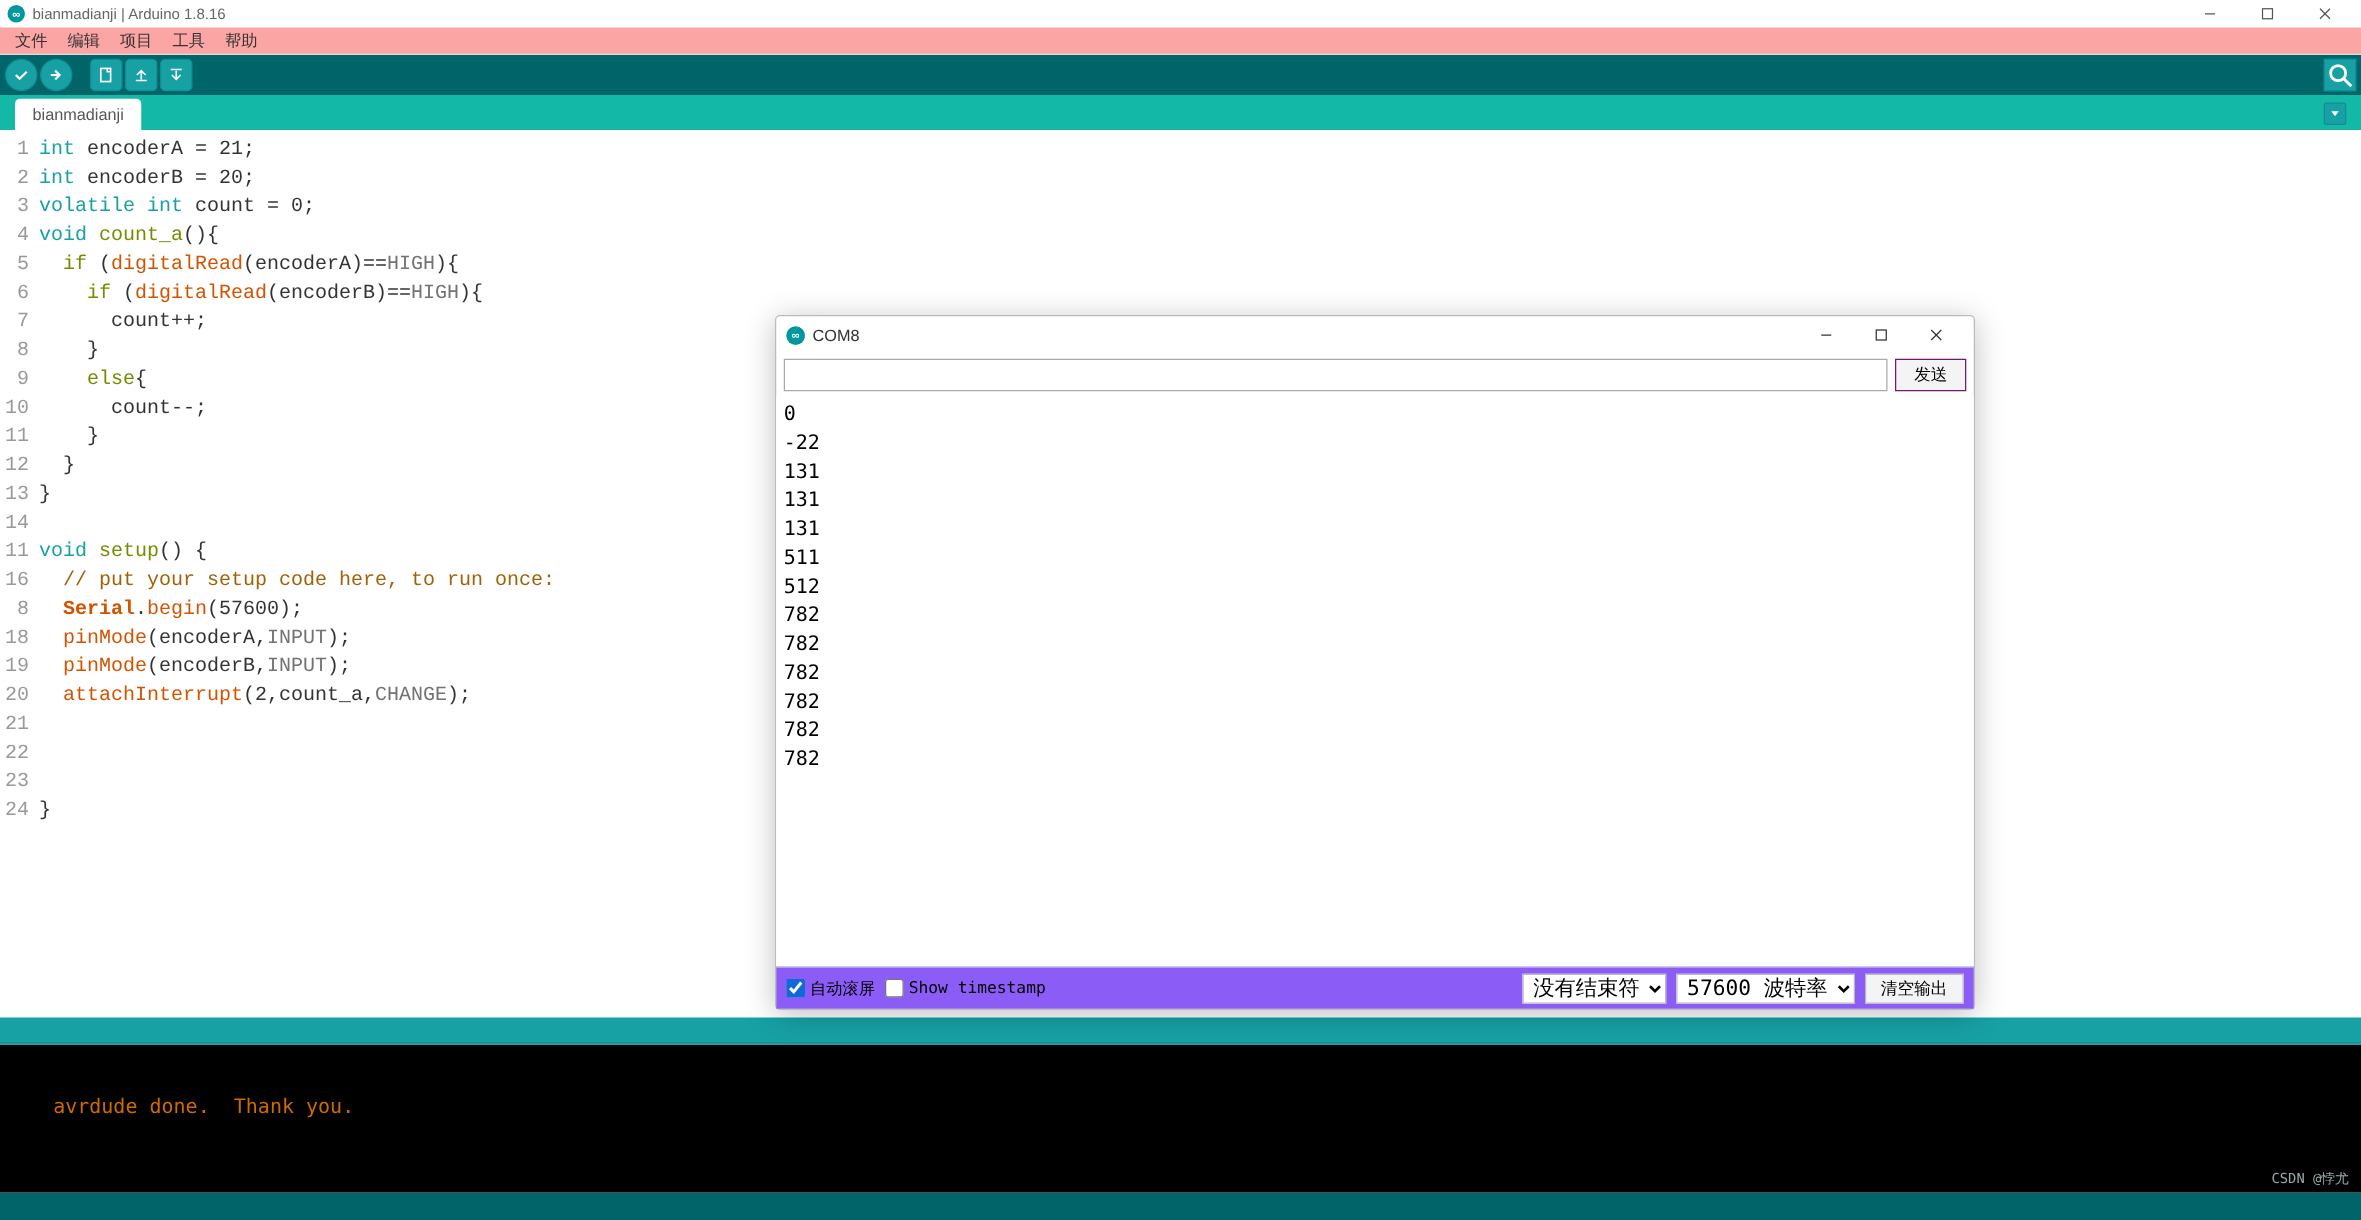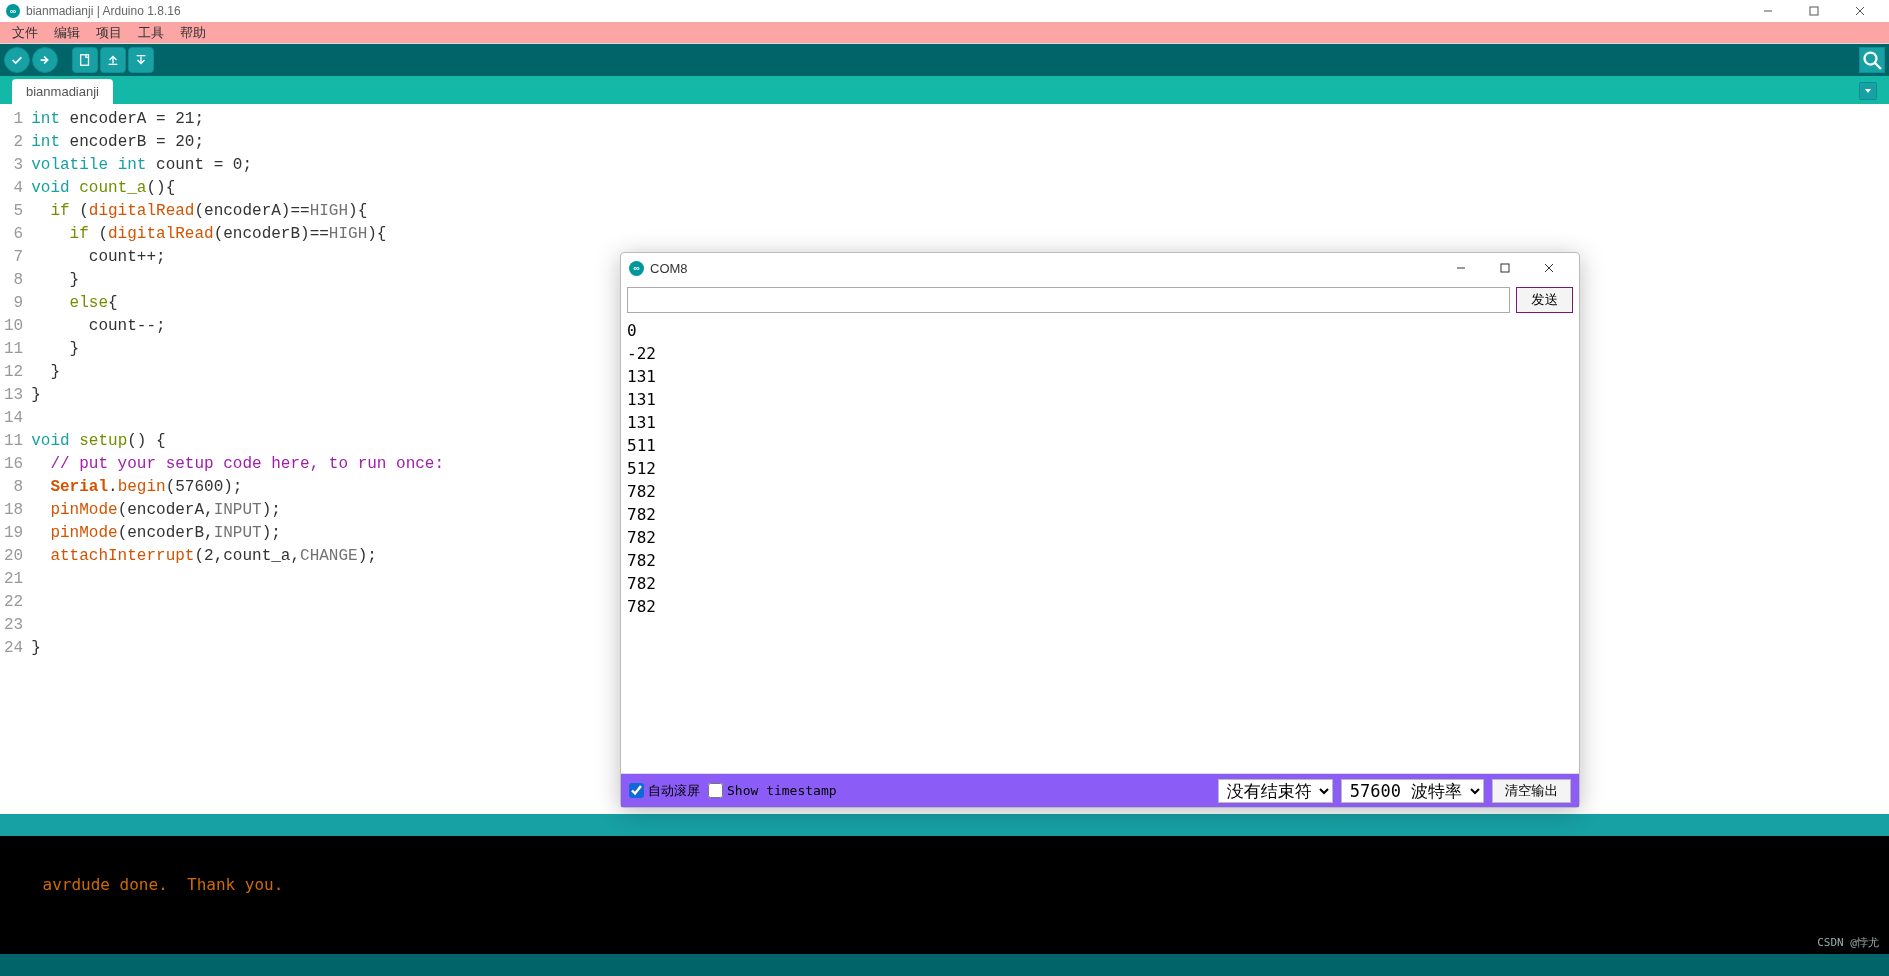--- a/index.html
+++ b/index.html
@@ -36,21 +36,21 @@
 
 .editor { flex: 1; background: #fff; display: flex; font-family: Consolas, "Courier New", monospace; font-size: 16px; line-height: 23px; overflow: hidden; }
 .gutter { text-align: right; padding: 4px 6px 0 4px; color: #999; user-select: none; }
 .gutter .ln { height: 23px; }
 .code { padding: 4px 0 0 2px; flex: 1; white-space: pre; color: #333; }
 .code .line { height: 23px; }
 .k-type { color: #17a1a5; }
 .k-kw { color: #728e00; }
 .k-fn { color: #d35400; }
 .k-const { color: #737373; }
-.k-comment { color: #a21caf; }
+.k-comment { color: #a16207; }
 .k-bold { font-weight: bold; }
 
 
 .status-band { height: 20px; background: #17a1a5; }
 .console { height: 120px; background: #000; color: #cf6a00; font-family: Consolas, monospace; font-size: 16px; padding: 20px 4px; white-space: pre; border-top: 2px solid #17a1a5; position: relative; }
 .footer-bar { height: 22px; background: #006468; }
 
 .watermark { position: absolute; bottom: 4px; right: 10px; font-size: 11px; color: #9aa; }
 
 

